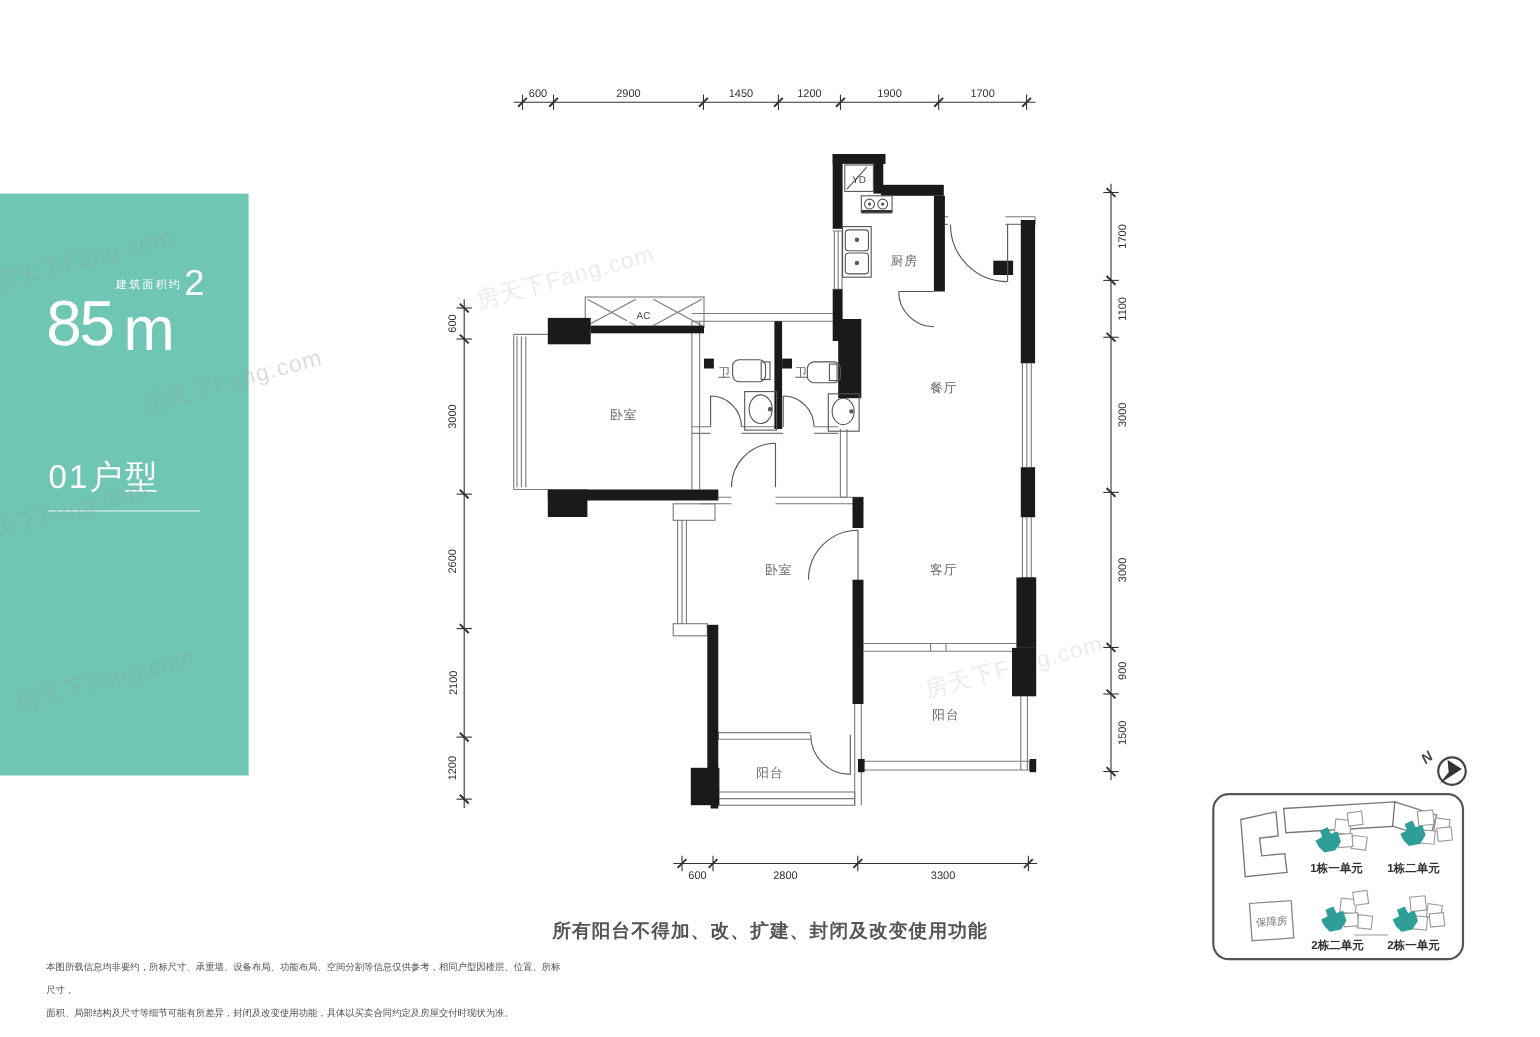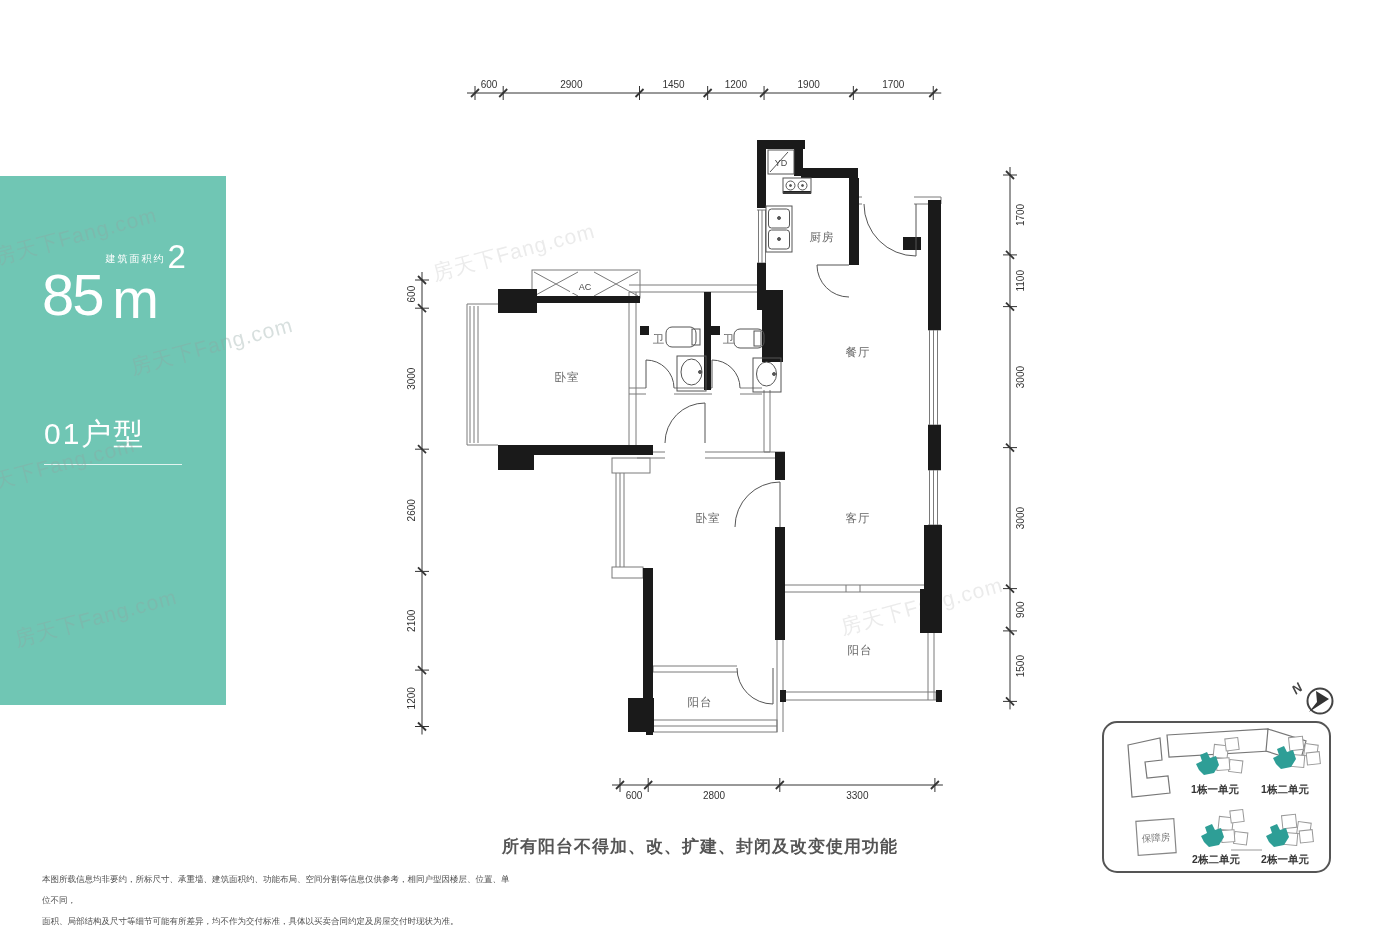--- a/index.html
+++ b/index.html
@@ -341,16 +341,16 @@
 
     <g>
       <circle cx="1320" cy="701" r="12.5" fill="none" stroke="#444" stroke-width="2"></circle>
       <path d="M1309,712 L1329,699 L1316,691 L1317,702 Z" fill="#333"></path>
       <text class="n-letter" x="1293" y="694" transform="rotate(-38 1296 690)">N</text>
     </g>
   </svg>
 
   <div class="notice">所有阳台不得加、改、扩建、封闭及改变使用功能</div>
   <div class="disclaimer">
-    <div>本图所载信息均非要约，所标尺寸、承重墙、建筑面积约、功能布局、空间分割等信息仅供参考，相同户型因楼层、位置、单位不同，</div>
-    <div>面积、局部结构及尺寸等细节可能有所差异，均不作为交付标准，具体以买卖合同约定及房屋交付时现状为准。</div>
+    <div>本图所载信息均非要约，所标尺寸、承重墙、设备布局、功能布局、空间分割等信息仅供参考，相同户型因楼层、位置、所标尺寸，</div>
+    <div>面积、局部结构及尺寸等细节可能有所差异，封闭及改变使用功能，具体以买卖合同约定及房屋交付时现状为准。</div>
   </div>
 </div>
 
 </body></html>

